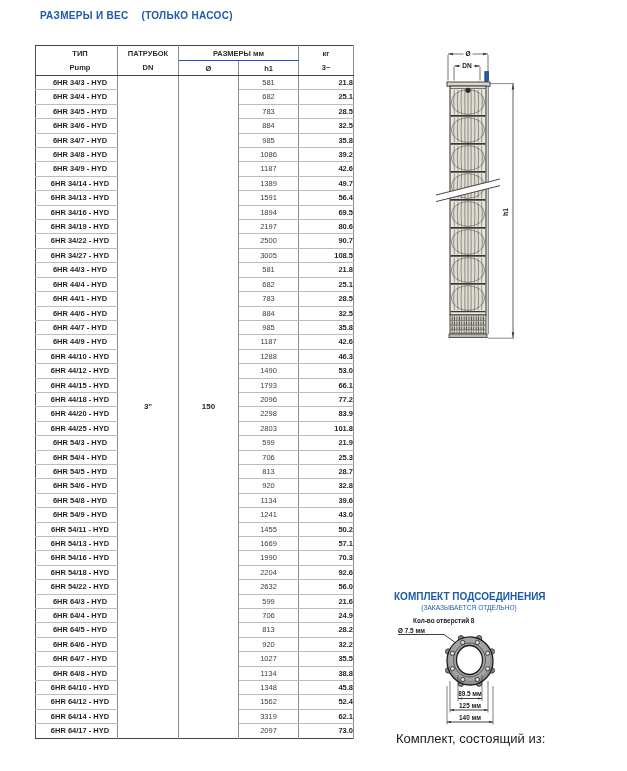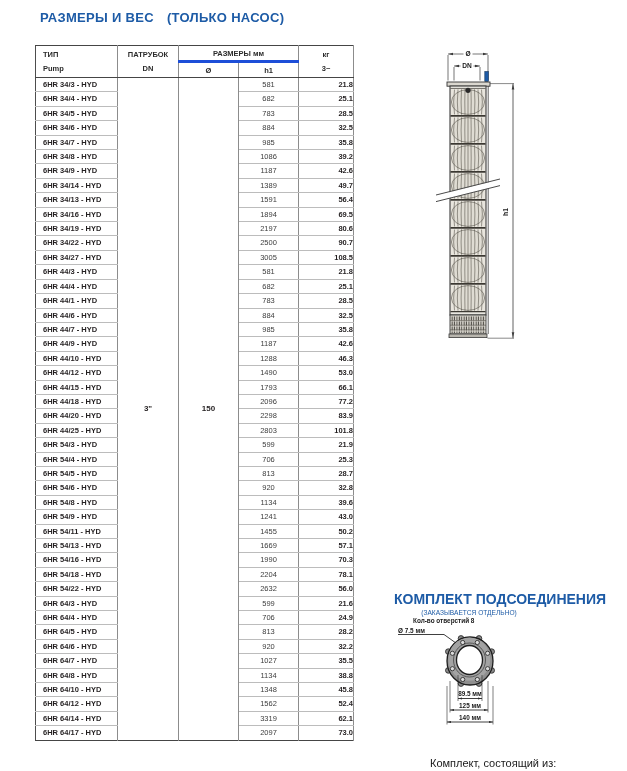--- a/index.html
+++ b/index.html
@@ -1,57 +1,57 @@
 <!DOCTYPE html>
 <html><head>
 <meta charset="utf-8">
 <style>
   html,body{margin:0;padding:0;background:#ffffff;}
   #page{position:relative;width:627px;height:771px;background:#ffffff;overflow:hidden;
         font-family:"Liberation Sans",sans-serif;color:#231f20;}
 
   
-  #doc-title{position:absolute;left:40px;top:10px;font-size:13px;font-weight:bold;
+  #doc-title{position:absolute;left:40px;top:10px;font-size:10px;font-weight:bold;
              color:#1d5ba6;letter-spacing:.3px;white-space:nowrap;}
   #doc-title .suffix{margin-left:13px;}
 
   
   #spec-table{position:absolute;left:35px;top:45px;width:318px;border-collapse:collapse;
               table-layout:fixed;font-size:7.5px;}
   #spec-table col.c-model{width:82px;}
   #spec-table col.c-dn{width:61px;}
   #spec-table col.c-dia{width:60px;}
   #spec-table col.c-h1{width:60px;}
   #spec-table col.c-kg{width:55px;}
   #spec-table{border:1px solid #4d4d4d;border-top:1.6px solid #454545;border-bottom:1.6px solid #454545;}
   #spec-table th,#spec-table td{border-right:1px solid #8c8c8c;padding:0;}
   #spec-table thead th{border-bottom:1.6px solid #454545;font-weight:bold;color:#2b2b2b;
                        vertical-align:middle;height:14px;font-size:7.5px;}
   #spec-table thead th.stack{height:28px;}
   #spec-table thead .stacked{display:flex;flex-direction:column;justify-content:space-around;height:28px;}
-  #spec-table thead th.left,#spec-table td.model{text-align:left;padding-left:7px;}
-  #spec-table thead th.sizes{border-bottom:3px solid #1d4ed8;}
+  #spec-table thead th.left,#spec-table td.model{text-align:center;padding-left:7px;}
+  #spec-table thead th.sizes{border-bottom:1px solid #1d4ed8;}
   #spec-table tbody td{height:13.4px;border-bottom:1px solid #bcbcbc;text-align:center;
                        vertical-align:middle;line-height:13.4px;}
   #spec-table tbody tr:last-child td{border-bottom:none;}
   #spec-table td.model{font-weight:bold;white-space:nowrap;}
   #spec-table td.h1val{color:#3c3c3c;}
   #spec-table td.kgval{font-weight:bold;text-align:right;}
   #spec-table td.merged{font-weight:bold;border-bottom:none;font-size:8px;}
 
   
   #pump-svg{position:absolute;left:420px;top:42px;}
   #kit-svg{position:absolute;left:394px;top:615px;}
   svg text{font-family:"Liberation Sans",sans-serif;fill:#1a1a1a;}
 
   
   #kit-head{position:absolute;left:394px;top:591px;width:182px;}
-  #kit-title{font-size:14px;font-weight:bold;color:#1d5ba6;white-space:nowrap;}
+  #kit-title{font-size:10px;font-weight:bold;color:#1d5ba6;white-space:nowrap;}
   #kit-subtitle{font-size:6.6px;color:#1d5ba6;text-align:center;margin-top:2px;width:150px;}
-  #kit-note{position:absolute;left:396px;top:757px;font-size:11px;line-height:12.5px;color:#1a1a1a;margin-left:34px;}
+  #kit-note{position:absolute;left:396px;top:733px;font-size:13px;line-height:12.5px;color:#1a1a1a;}
 </style>
 </head>
 <body>
 
 <div id="page">
 
   <div id="doc-title">
     <span>РАЗМЕРЫ И ВЕС</span><span class="suffix">(ТОЛЬКО НАСОС)</span>
   </div>
 
@@ -259,21 +259,21 @@
           <td class="kgval">57.1</td>
         </tr>
         <tr>
           <td class="model">6HR 54/16 - HYD</td>
           <td class="h1val">1990</td>
           <td class="kgval">70.3</td>
         </tr>
         <tr>
           <td class="model">6HR 54/18 - HYD</td>
           <td class="h1val">2204</td>
-          <td class="kgval">78.1</td>
+          <td class="kgval">92.6</td>
         </tr>
         <tr>
           <td class="model">6HR 54/22 - HYD</td>
           <td class="h1val">2632</td>
           <td class="kgval">56.0</td>
         </tr>
         <tr>
           <td class="model">6HR 64/3  - HYD</td>
           <td class="h1val">599</td>
           <td class="kgval">21.6</td>

